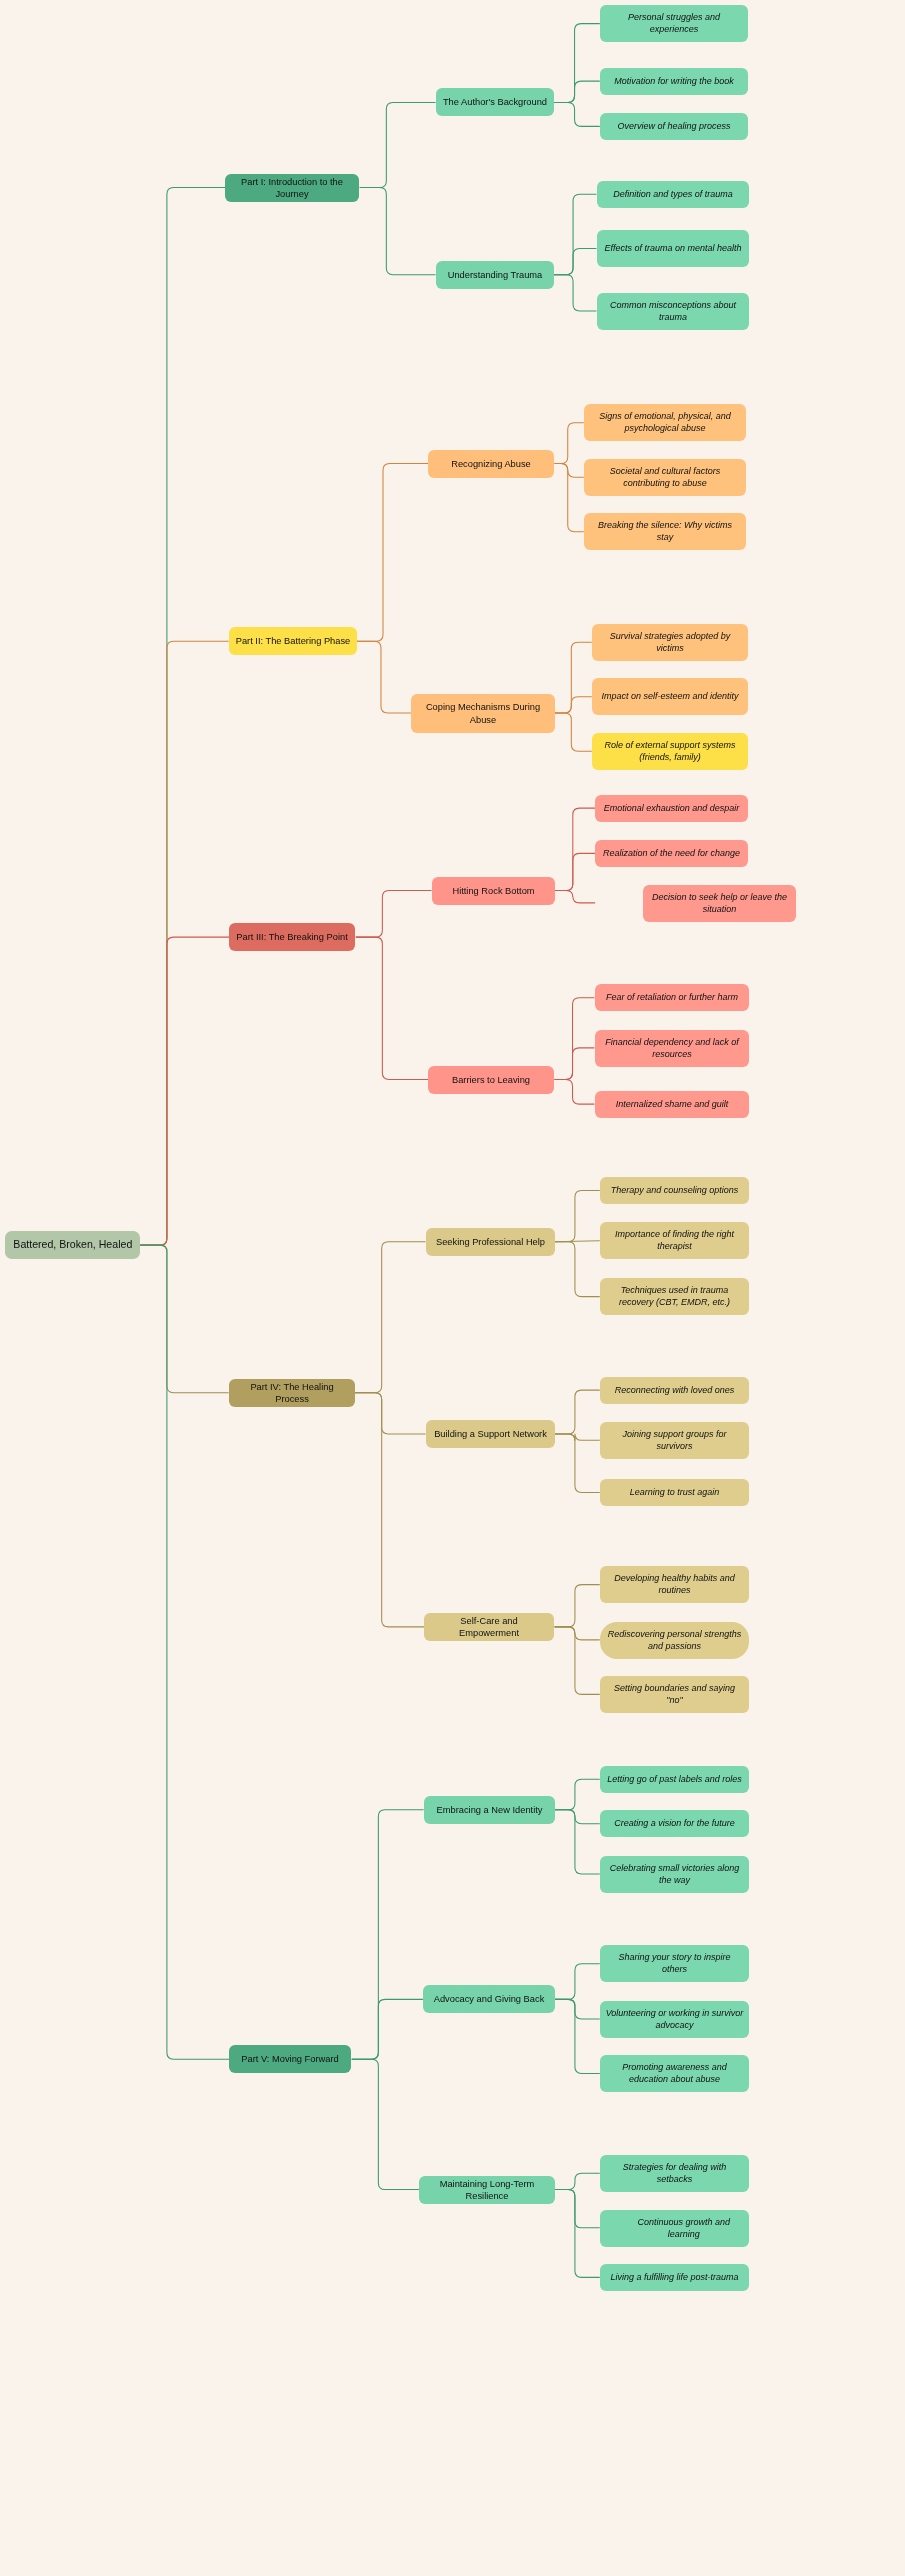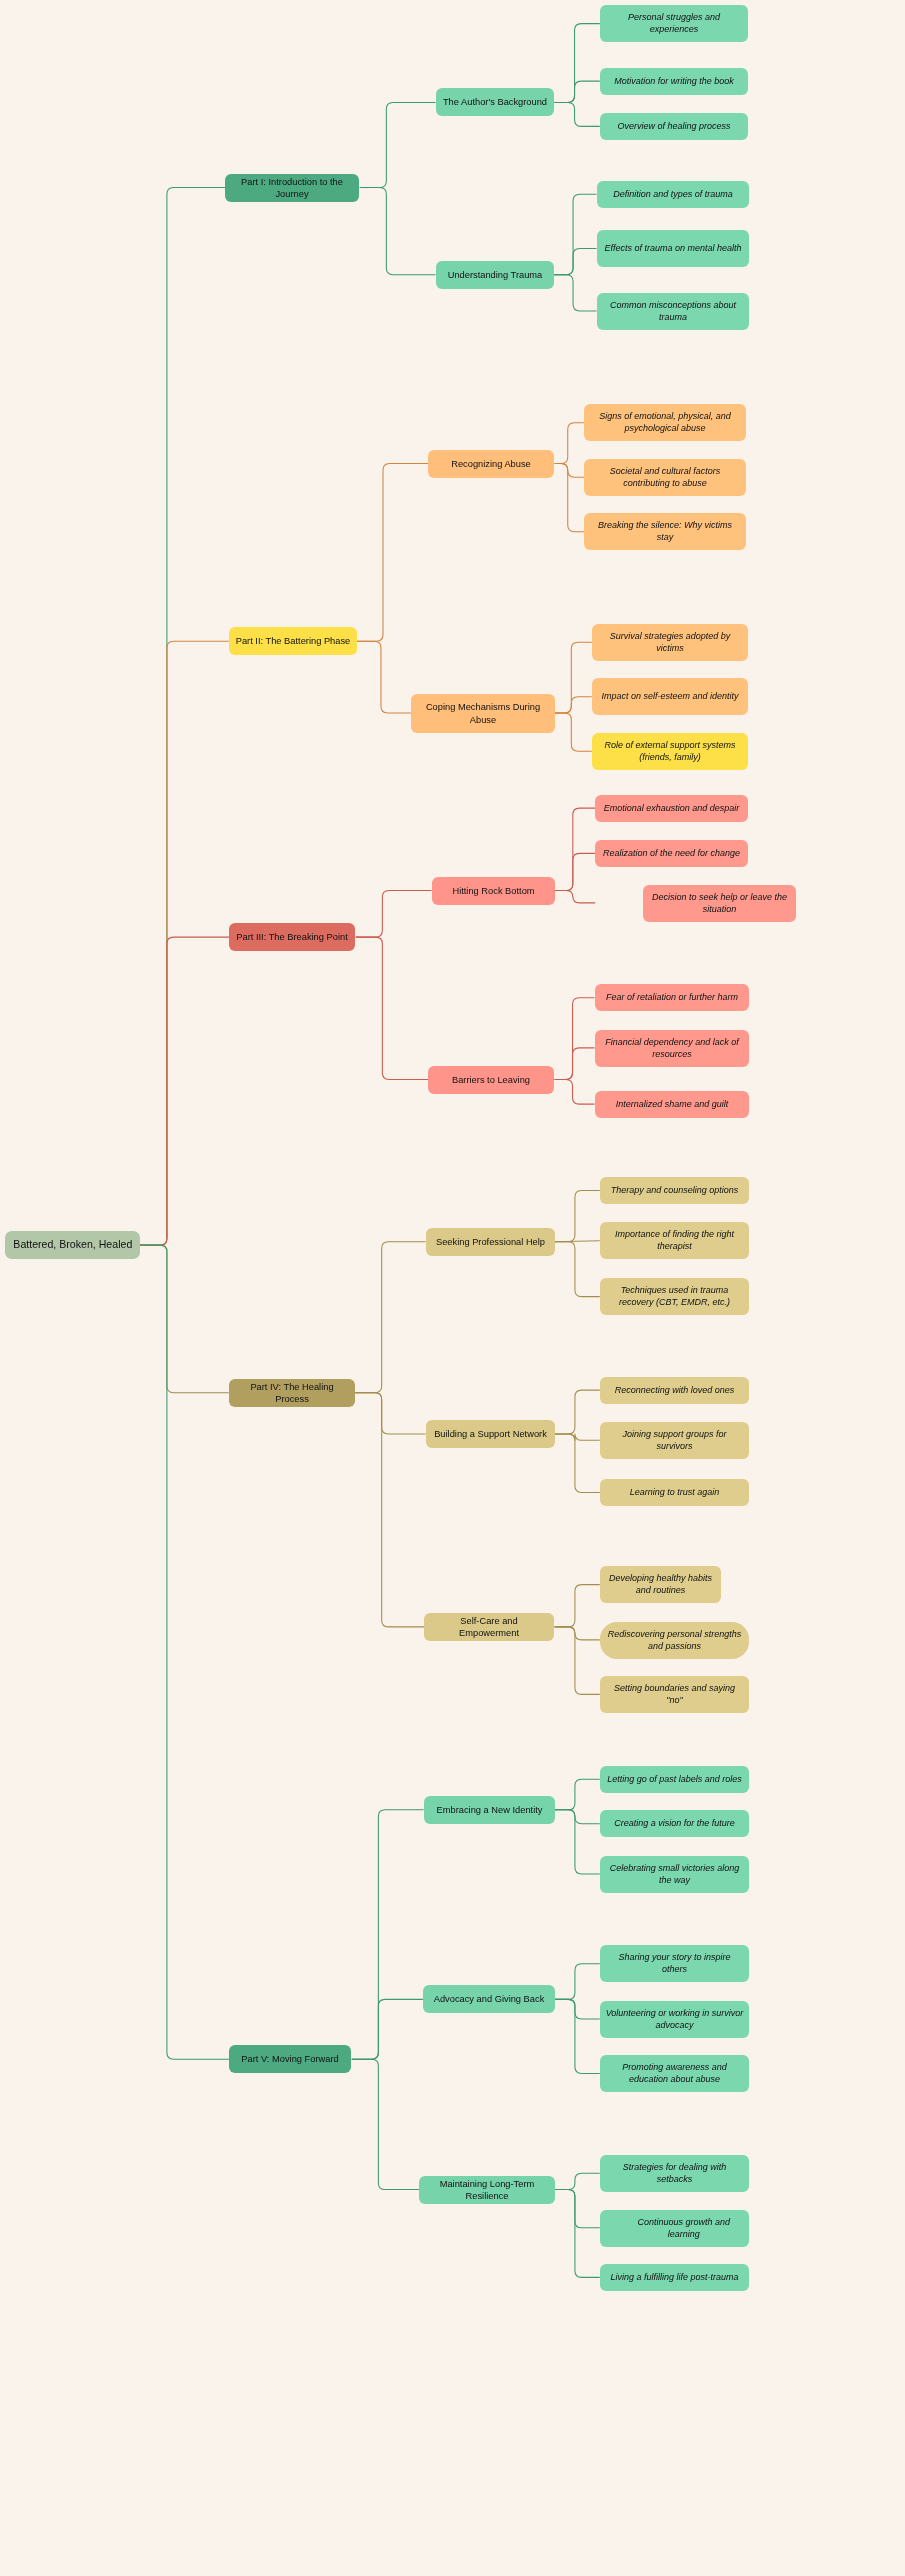--- a/index.html
+++ b/index.html
@@ -223,21 +223,21 @@
     </div>
     <div class="node l3" style="left: 600px; top: 1422px; width: 149px; height: 37px; background: rgb(222, 205, 141); color: rgb(17, 17, 17);">
       <span>Joining support groups for survivors</span>
     </div>
     <div class="node l3" style="left: 600px; top: 1479px; width: 149px; height: 27px; background: rgb(222, 205, 141); color: rgb(17, 17, 17);">
       <span>Learning to trust again</span>
     </div>
     <div class="node l2" style="left: 424px; top: 1613px; width: 130px; height: 28px; background: rgb(218, 201, 137); color: rgb(17, 17, 17);">
       <span>Self-Care and Empowerment</span>
     </div>
-    <div class="node l3" style="left: 600px; top: 1566px; width: 121px; height: 37px; background: rgb(222, 205, 141); color: rgb(17, 17, 17); text-align: center;">
+    <div class="node l3" style="left: 600px; top: 1566px; width: 149px; height: 37px; background: rgb(222, 205, 141); color: rgb(17, 17, 17); text-align: center;">
       <span>Developing healthy habits and routines</span>
     </div>
     <div class="node l3" style="left: 600px; top: 1622px; width: 149px; height: 37px; background: rgb(222, 205, 141); color: rgb(17, 17, 17); border-radius: 17px;">
       <span>Rediscovering personal strengths and passions</span>
     </div>
     <div class="node l3" style="left: 600px; top: 1676px; width: 149px; height: 37px; background: rgb(222, 205, 141); color: rgb(17, 17, 17);">
       <span>Setting boundaries and saying "no"</span>
     </div>
     <div class="node l1" style="left: 229px; top: 2045px; width: 122px; height: 28px; background: rgb(77, 169, 128); color: rgb(17, 17, 17);">
       <span>Part V: Moving Forward</span>

